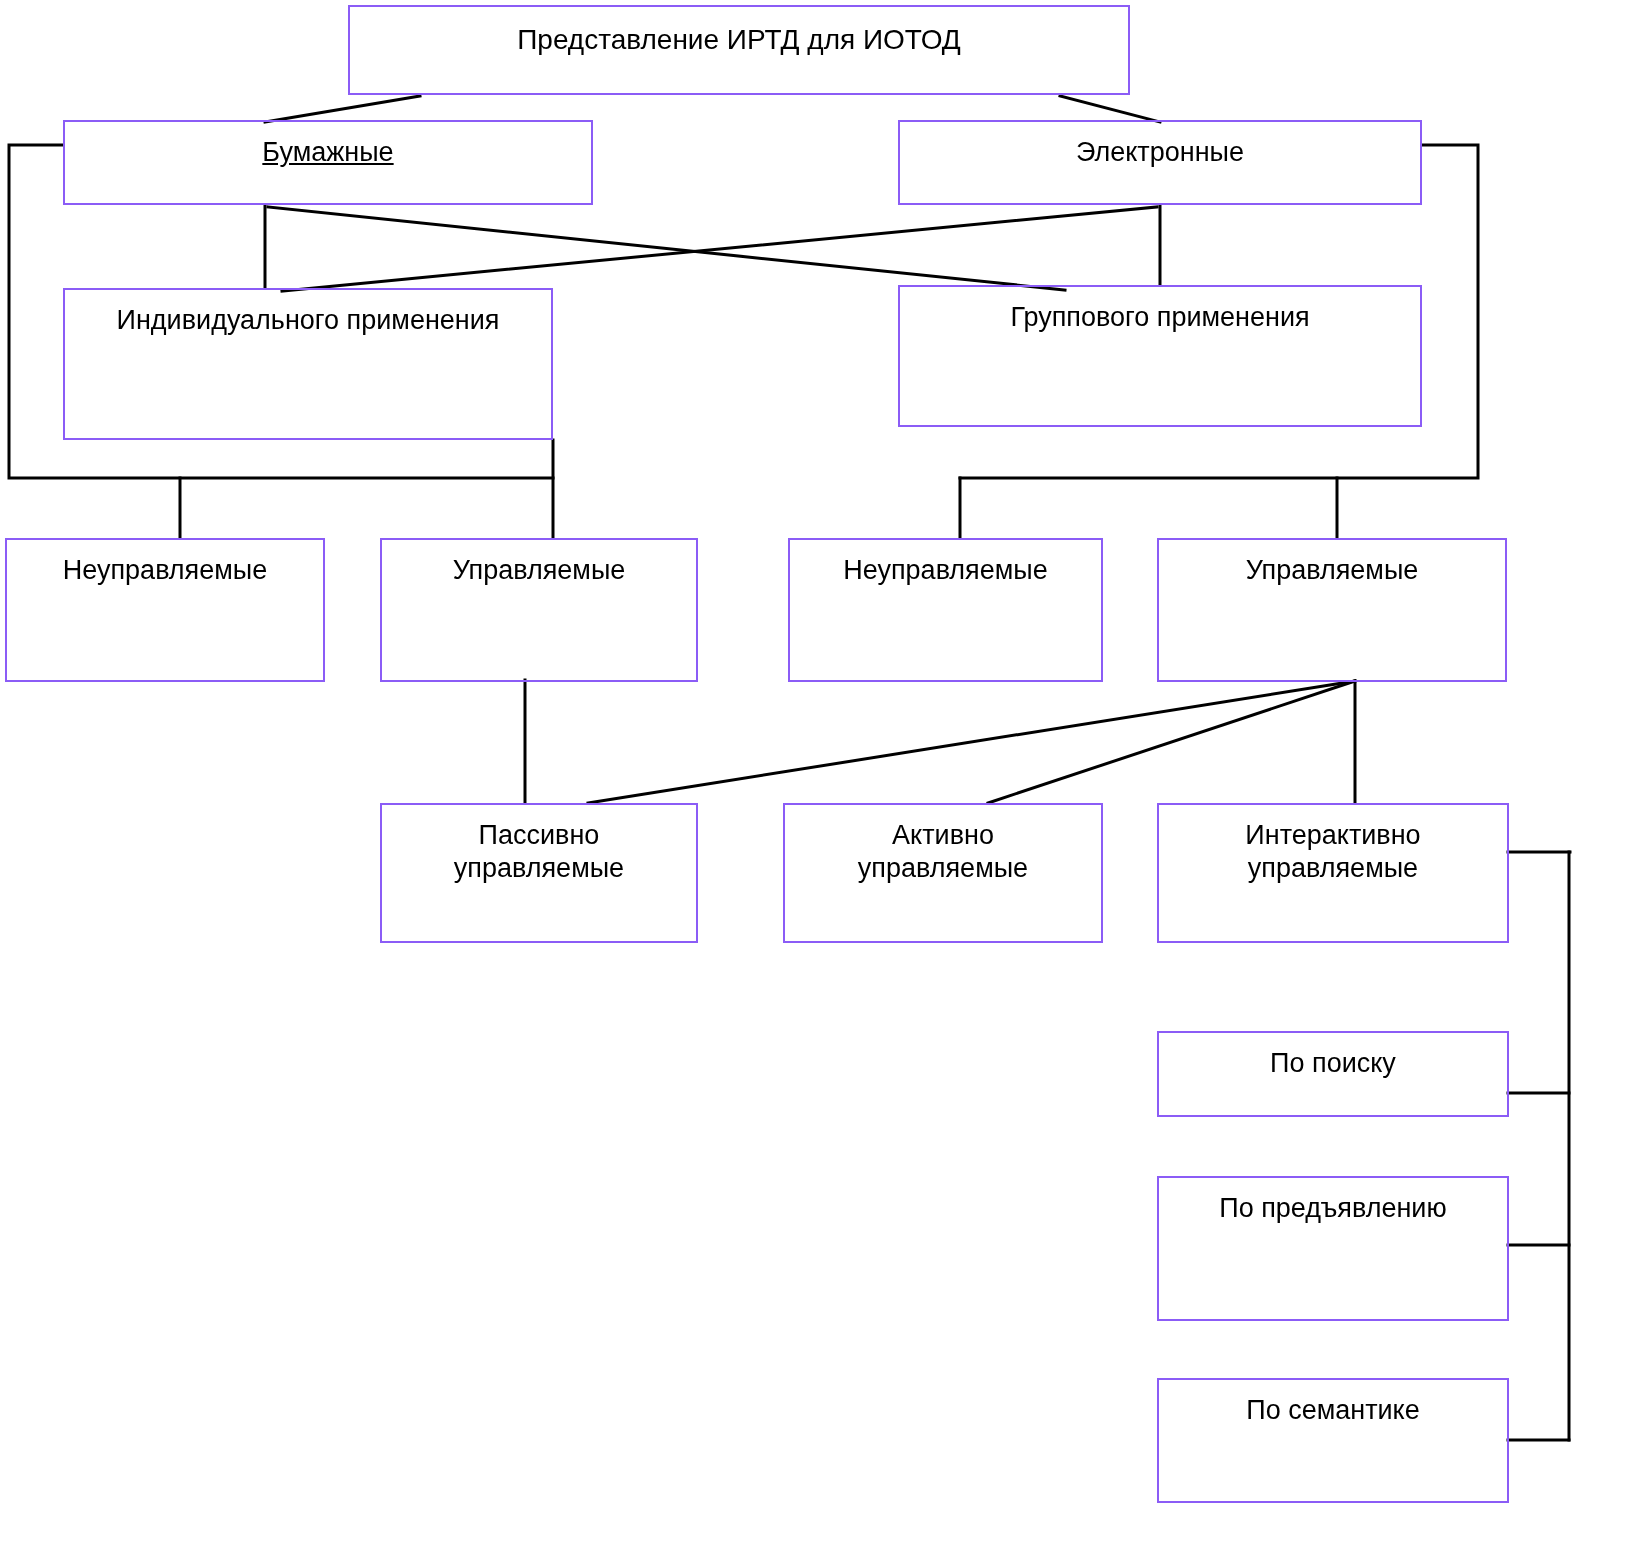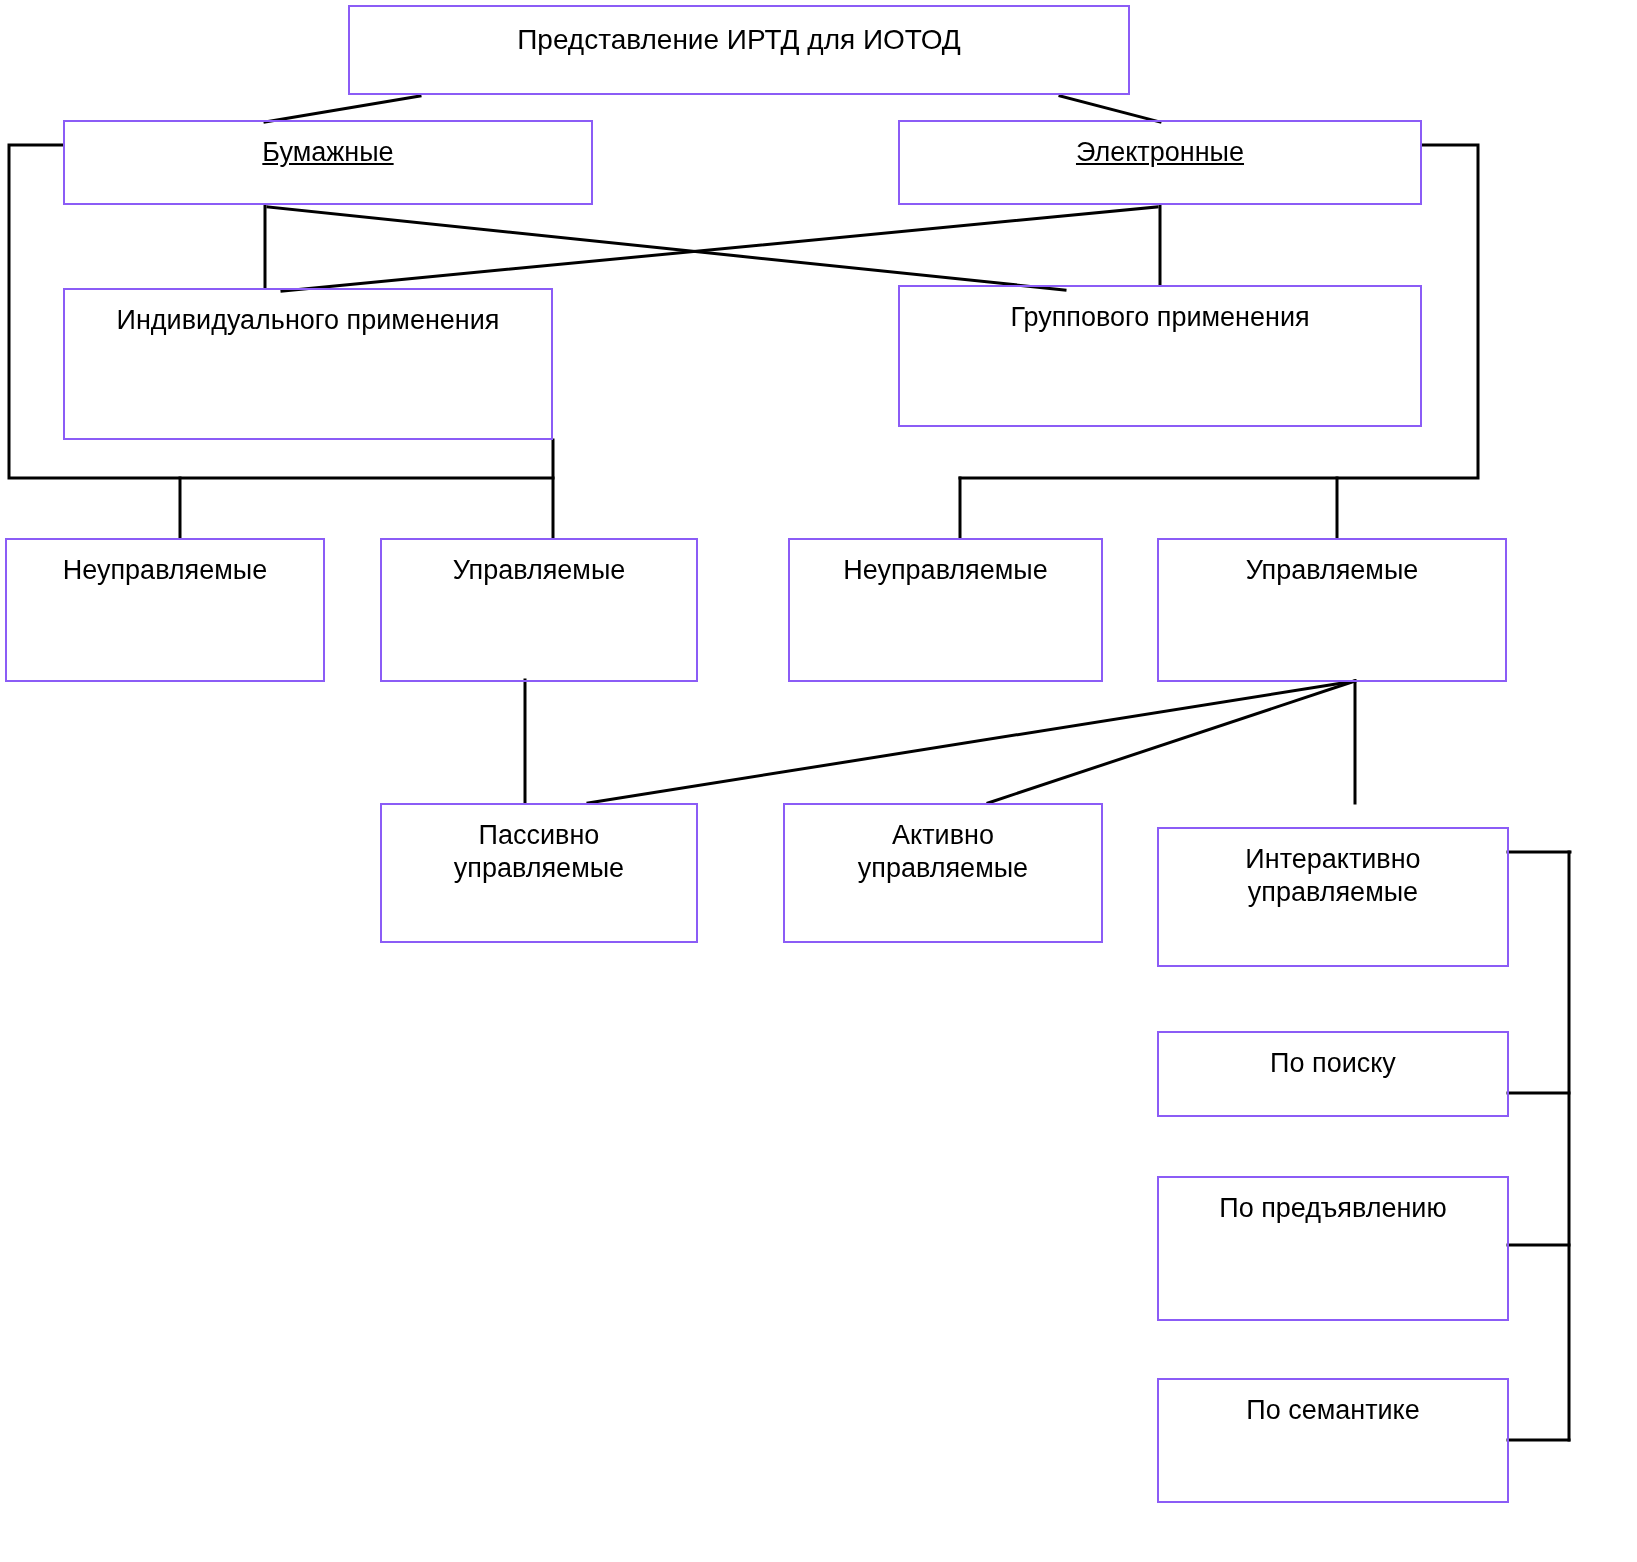--- a/index.html
+++ b/index.html
@@ -85,21 +85,21 @@
   </svg>
 
   <div class="node root" style="left:348px; top:5px; width:782px; height:90px;">
     <span class="label">Представление ИРТД для ИОТОД</span>
   </div>
 
   <div class="node" style="left:63px; top:120px; width:530px; height:85px;text-decoration:underline;">
     <span class="label">Бумажные</span>
   </div>
 
-  <div class="node" style="left:898px; top:120px; width:524px; height:85px;text-decoration:underline;">
+  <div class="node" style="left:898px; top:120px; width:524px; height:85px;">
     <span class="label">Электронные</span>
   </div>
 
   <div class="node" style="left:63px; top:288px; width:490px; height:152px;">
     <span class="label">Индивидуального применения</span>
   </div>
 
   <div class="node" style="left:898px; top:285px; width:524px; height:142px;">
     <span class="label">Группового применения</span>
   </div>
@@ -123,21 +123,21 @@
   <div class="node" style="left:380px; top:803px; width:318px; height:140px;">
     <span class="label">Пассивно
 управляемые</span>
   </div>
 
   <div class="node" style="left:783px; top:803px; width:320px; height:140px;">
     <span class="label">Активно
 управляемые</span>
   </div>
 
-  <div class="node" style="left:1157px; top:803px; width:352px; height:140px;margin-top:24px;">
+  <div class="node" style="left:1157px; top:803px; width:352px; height:140px;">
     <span class="label">Интерактивно
 управляемые</span>
   </div>
 
   <div class="node" style="left:1157px; top:1031px; width:352px; height:86px;">
     <span class="label">По поиску</span>
   </div>
 
   <div class="node" style="left:1157px; top:1176px; width:352px; height:145px;">
     <span class="label">По предъявлению</span>

